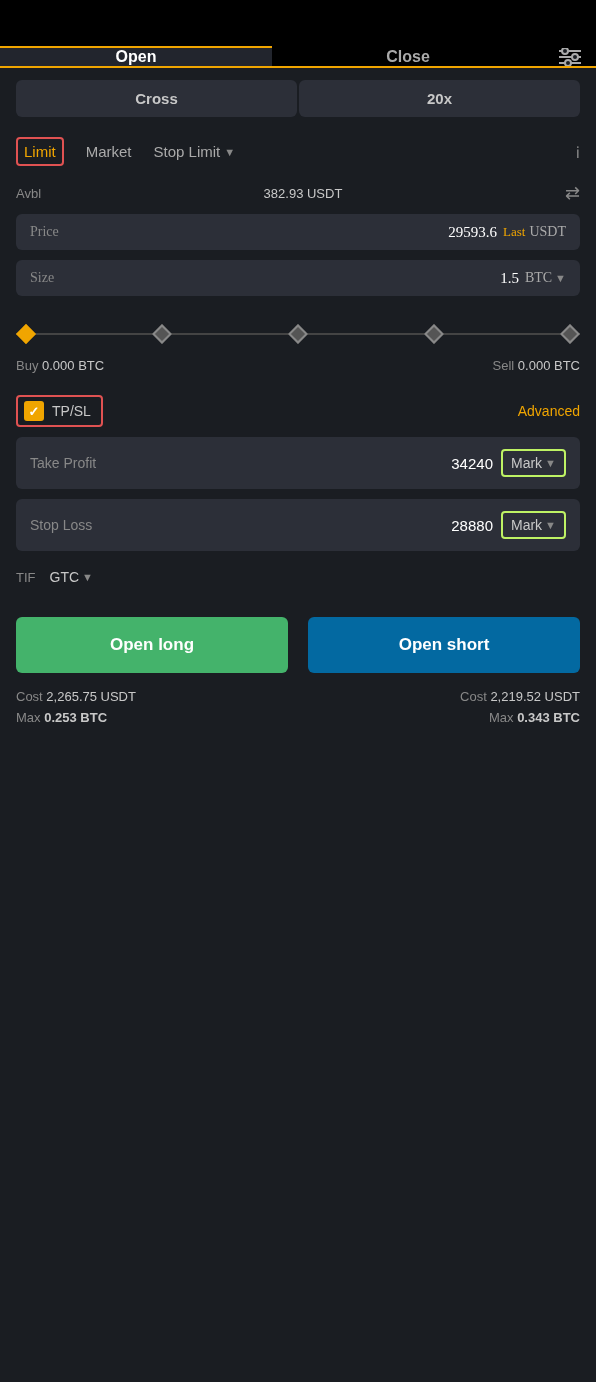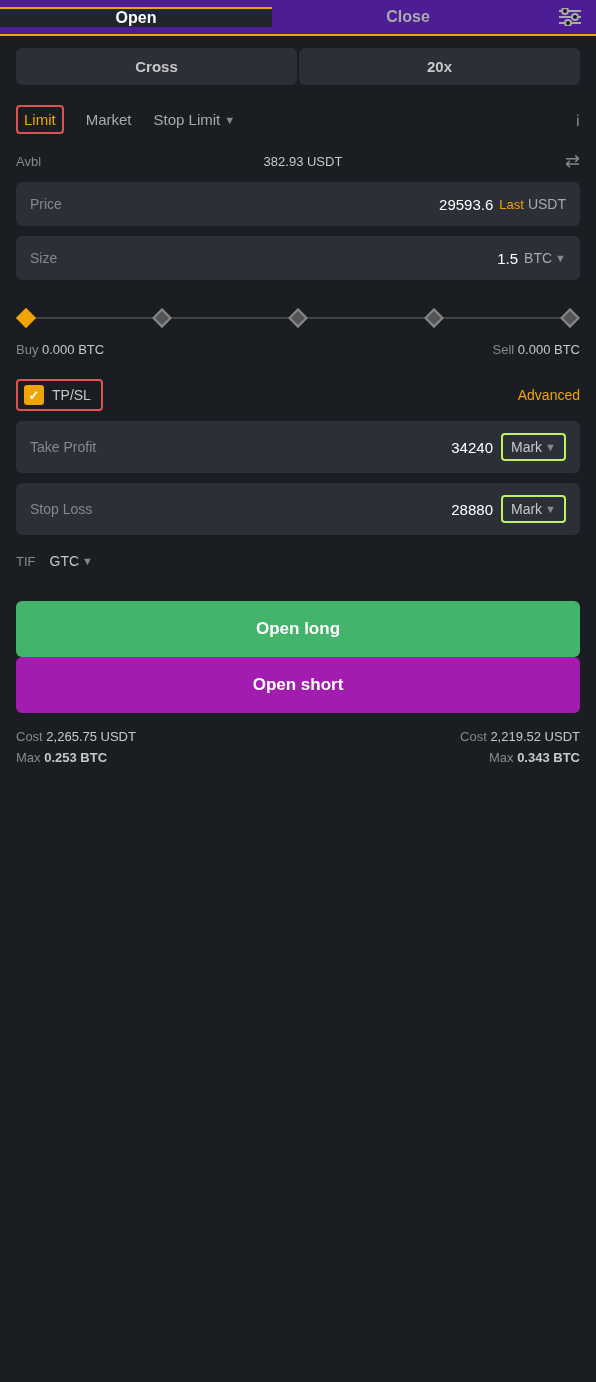--- a/index.html
+++ b/index.html
@@ -7,24 +7,24 @@
       background: #1a1d22;
       font-family: -apple-system, BlinkMacSystemFont, 'Segoe UI', sans-serif;
       width: 596px;
       min-height: 1382px;
       color: #c8c8c8;
       font-size: 14px;
     }
 
     .top-bar {
       display: flex;
-      align-items: center;
-      background: #4c1d95;
+      align-items: flex-end;
+      background: #000000;
       border-bottom: 2px solid #f0a500;
-      height: 36px;
+      height: 68px;
     }
     .tab {
       flex: 1;
       display: flex;
       align-items: center;
       justify-content: center;
       font-size: 16px;
       font-weight: 600;
       cursor: pointer;
       color: #aaa;
@@ -112,21 +112,22 @@
       cursor: pointer;
     }
 
     .input-row {
       margin: 0 16px 10px 16px;
       background: #2c2f38;
       border-radius: 6px;
       display: flex;
       align-items: center;
       padding: 4px 14px;
-      height: 44px;
+      height: 36px;
+      font-family: Liberation Serif, serif;
     }
     .input-label {
       color: #888;
       font-size: 14px;
       min-width: 60px;
     }
     .input-value {
       margin-left: auto;
       color: #ffffff;
       font-size: 15px;
@@ -281,38 +282,37 @@
     }
     .tif-dropdown {
       display: flex;
       align-items: center;
       gap: 3px;
       cursor: pointer;
     }
 
     .action-row {
       display: flex;
-      gap: 0;
+      gap: 20px;
       padding: 12px 16px 10px 16px;
-      flex-direction: column;
     }
     .btn-open-long {
       flex: 1;
       background: #44b36b;
       border: none;
       border-radius: 6px;
       color: #fff;
       font-size: 17px;
       font-weight: 700;
       padding: 18px 0;
       cursor: pointer;
     }
     .btn-open-short {
       flex: 1;
-      background: #a21caf;
+      background: #0369a1;
       border: none;
       border-radius: 6px;
       color: #fff;
       font-size: 17px;
       font-weight: 700;
       padding: 18px 0;
       cursor: pointer;
     }
 
     .cost-row {

